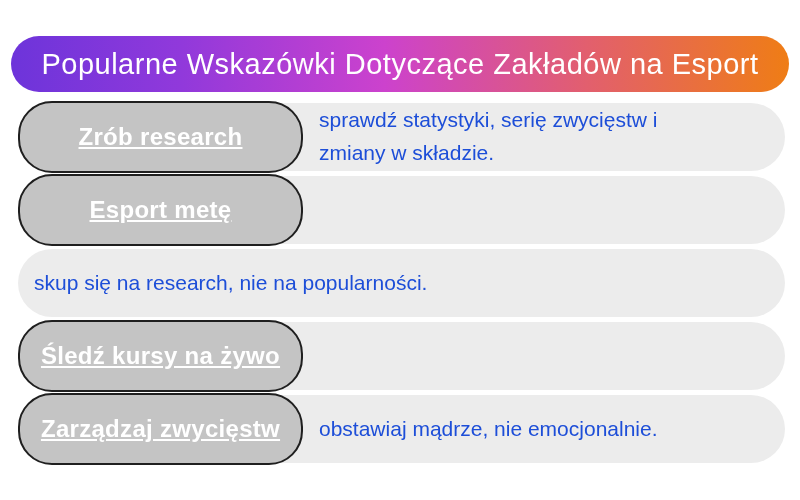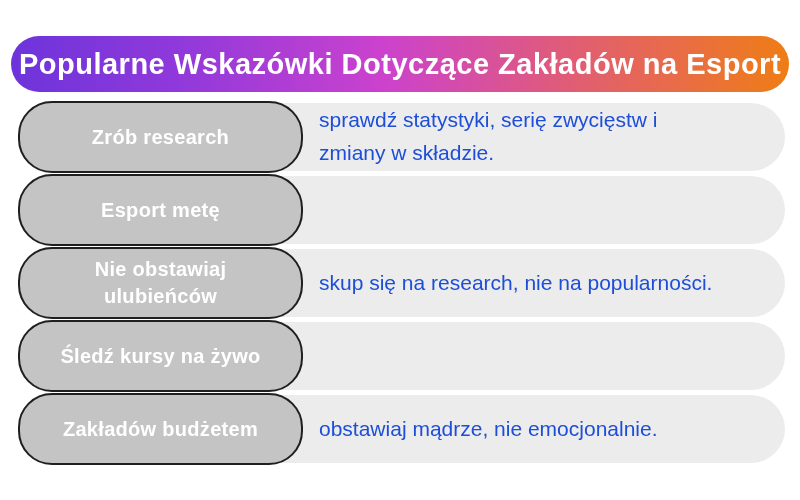--- a/index.html
+++ b/index.html
@@ -30,21 +30,21 @@
       #CC42CD 48%,
       #E25F6E 74%,
       #EF7D15 100%);
     display: flex;
     align-items: center;
     justify-content: center;
   }
   .header-title {
     color: #ffffff;
     font-size: 29px;
-    font-weight: 700;
+    font-weight: 400;
     letter-spacing: 0.5px;
     white-space: nowrap;
   }
   .rows {
     position: absolute;
     left: 18px;
     top: 103px;
     width: 767px;
   }
   .tip-row {
@@ -66,24 +66,25 @@
     margin-bottom: -2px;
     background: #C4C4C4;
     border: 2px solid #1F1F1F;
     border-radius: 34px;
     display: flex;
     align-items: center;
     justify-content: center;
     text-align: center;
     color: #ffffff;
     font-weight: 700;
-    font-size: 20px;
+    font-size: 24px;
     line-height: 1.35;
     white-space: pre-line;
     letter-spacing: 0.3px;
+    text-decoration: underline;
   }
   .tip-desc {
     margin-left: 16px;
     padding-right: 18px;
     color: #1d4ed8;
     font-size: 21px;
     line-height: 1.55;
     white-space: pre-line;
   }
 </style>
@@ -102,28 +103,26 @@
       <div class="tip-pill">Zrób research</div>
       <div class="tip-desc">sprawdź statystyki, serię zwycięstw i
 zmiany w składzie.</div>
     </div>
 
     <div class="tip-row">
       <div class="tip-pill">Esport metę</div>
     </div>
 
     <div class="tip-row">
-      <div class="tip-pill">Nie obstawiaj
-ulubieńców</div>
       <div class="tip-desc">skup się na research, nie na popularności.</div>
     </div>
 
     <div class="tip-row">
       <div class="tip-pill">Śledź kursy na żywo</div>
     </div>
 
     <div class="tip-row">
-      <div class="tip-pill">Zakładów budżetem</div>
+      <div class="tip-pill">Zarządzaj zwycięstw</div>
       <div class="tip-desc">obstawiaj mądrze, nie emocjonalnie.</div>
     </div>
 
   </div>
 </div>
 
 </body></html>

